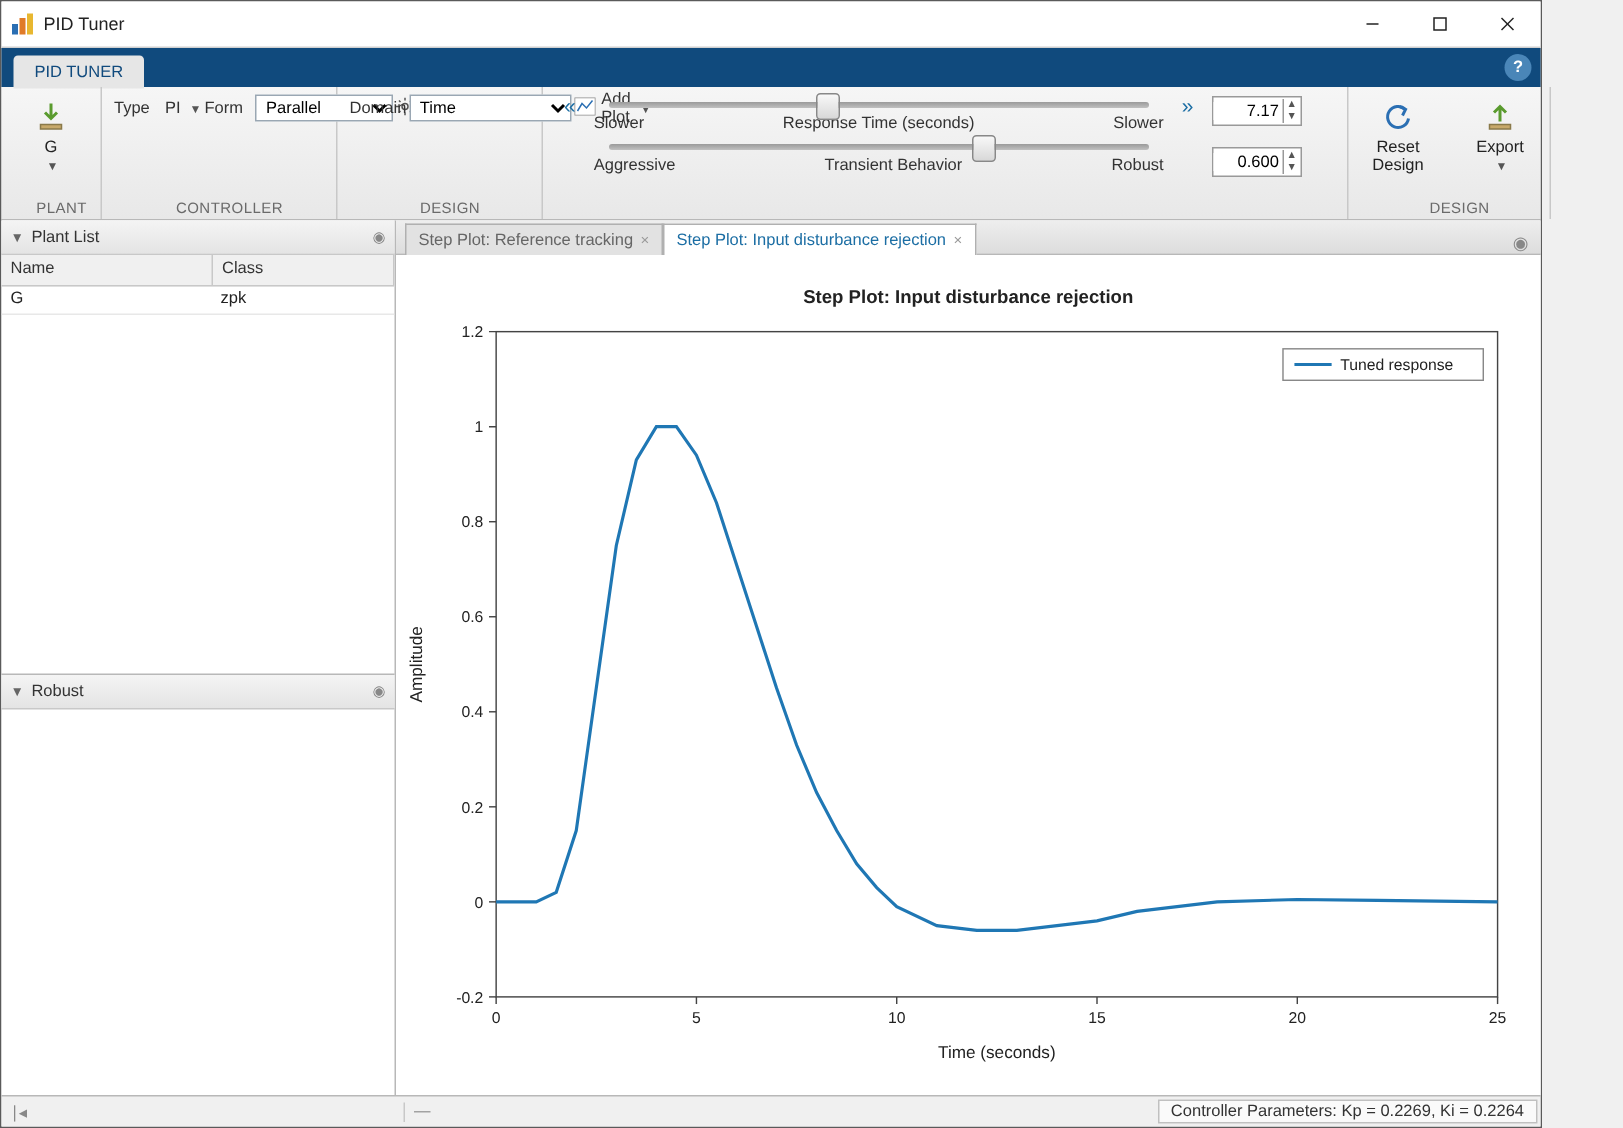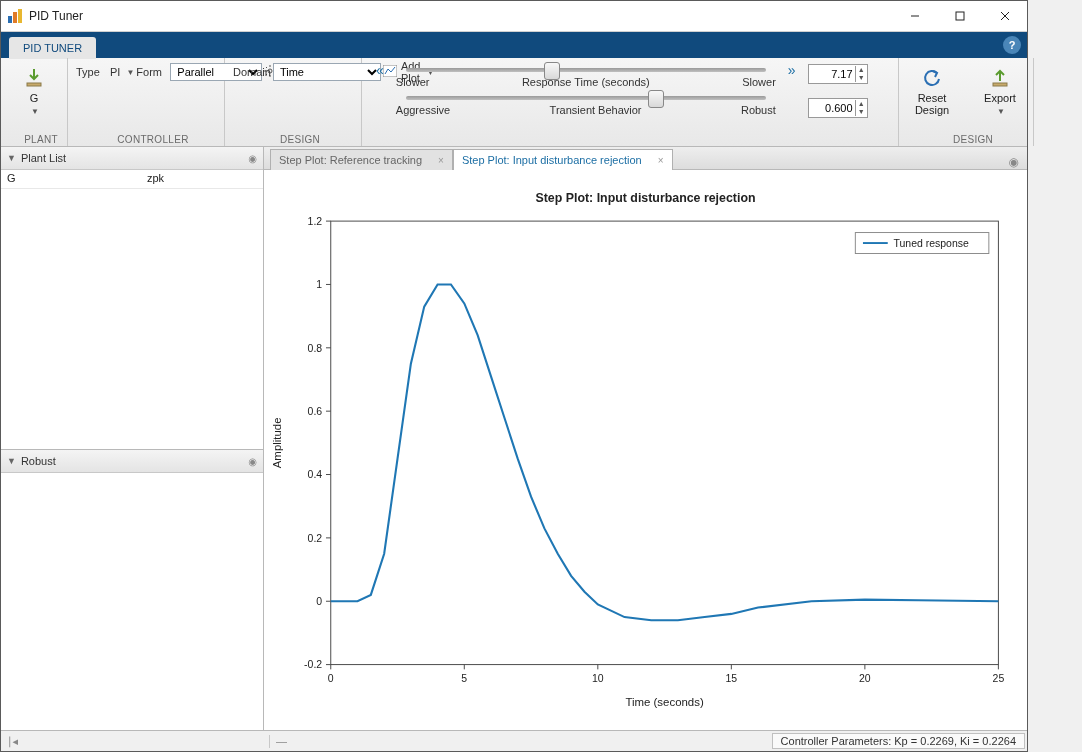--- a/index.html
+++ b/index.html
@@ -47,21 +47,21 @@
   .tablehdr div{padding:3px 6px;font-size:11px;border-right:1px solid #c8c8c8;color:#333;}
   .tablerow{display:flex;border-bottom:1px solid #e8e8e8;height:18px;}
   .tablerow div{padding:2px 6px;font-size:11px;}
   .col1{width:128px;}
   .col2{flex:1;}
   .plantbody{flex:1;overflow:auto;}
   .preview{flex:0 0 280px;border-top:1px solid #b8b8b8;display:flex;flex-direction:column;}
   .previewbody{flex:1;}
   .right{flex:1;display:flex;flex-direction:column;background:#f6f6f6;}
   .doctabs{height:22px;background:linear-gradient(#eee,#ddd);display:flex;align-items:flex-end;padding-left:6px;border-bottom:1px solid #b8b8b8;gap:0;}
-  .doctab{font-size:11px;padding:4px 8px;border:1px solid #b0b0b0;border-bottom:none;background:#e2e2e2;color:#666;display:flex;align-items:center;gap:16px;position:relative;top:1px;}
+  .doctab{font-size:11px;padding:4px 8px;border:1px solid #b0b0b0;border-bottom:none;background:#e2e2e2;color:#666;display:flex;align-items:center;gap:5px;position:relative;top:1px;}
   .doctab.active{background:#fff;color:#1c6ea4;}
   .doctab .cx{color:#999;font-size:10px;}
   .doctabs .gear{margin-left:auto;margin-right:8px;color:#888;font-size:12px;}
   .plotarea{flex:1;background:#fff;position:relative;}
   svg.plot{width:100%;height:100%;}
   .status{height:20px;border-top:1px solid #b8b8b8;background:#f0f0f0;display:flex;align-items:center;font-size:11px;color:#333;}
   .status .sleft{width:262px;border-right:1px solid #c8c8c8;padding-left:6px;color:#888;}
   .status .smid{flex:1;padding-left:6px;color:#888;}
   .status .sright{border:1px solid #c0c0c0;background:#fafafa;padding:1px 8px;margin-right:2px;font-size:11px;}
   .gearico{width:12px;height:12px;}
@@ -238,20 +238,24 @@
     </div>
   </div>
 
   <div class="workspace">
     <div class="left">
       <div class="panelhdr">
           <span class="tri">▼</span>
           <span>Plant List</span>
           <span class="x">◉</span>
         </div>
+      <div class="tablehdr">
+        <div class="col1">Name</div>
+        <div class="col2">Class</div>
+      </div>
       <div class="plantbody" id="plantbody">
           <div class="tablerow">
             <div class="col1">G</div>
             <div class="col2">zpk</div>
           </div>
         </div>
       <div class="preview">
         <div class="panelhdr">
             <span class="tri">▼</span>
             <span>Robust</span>

